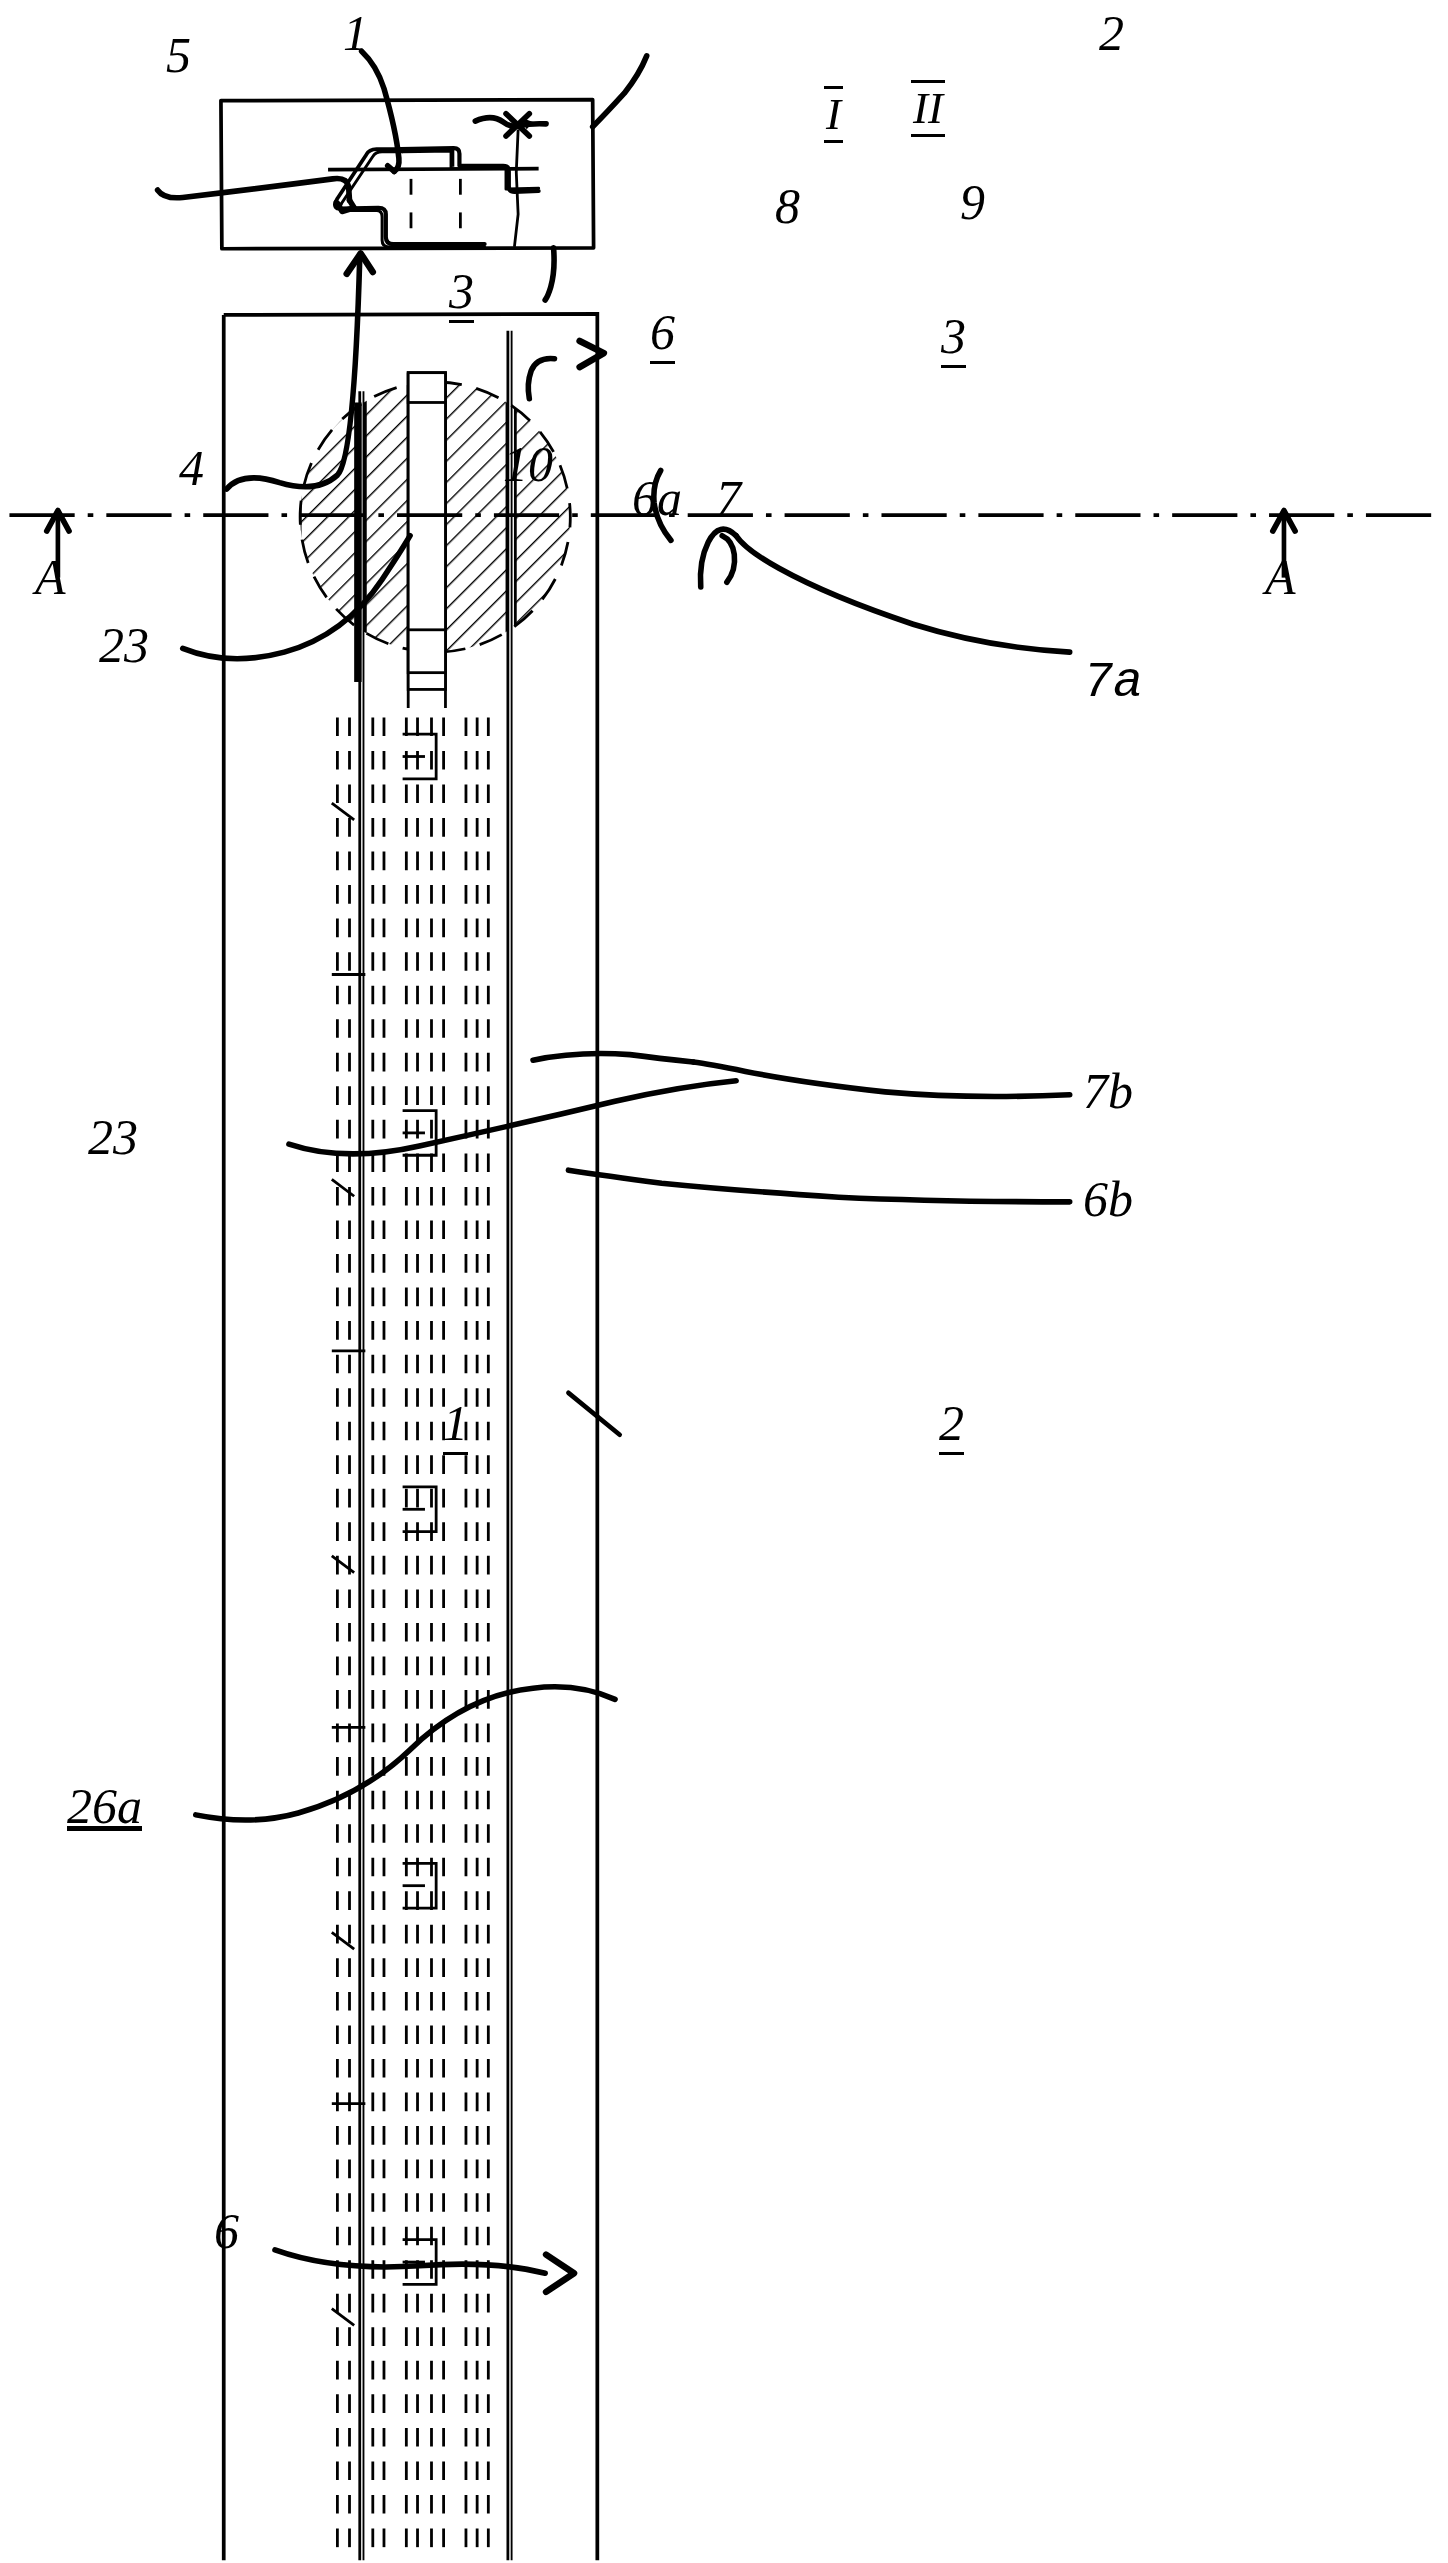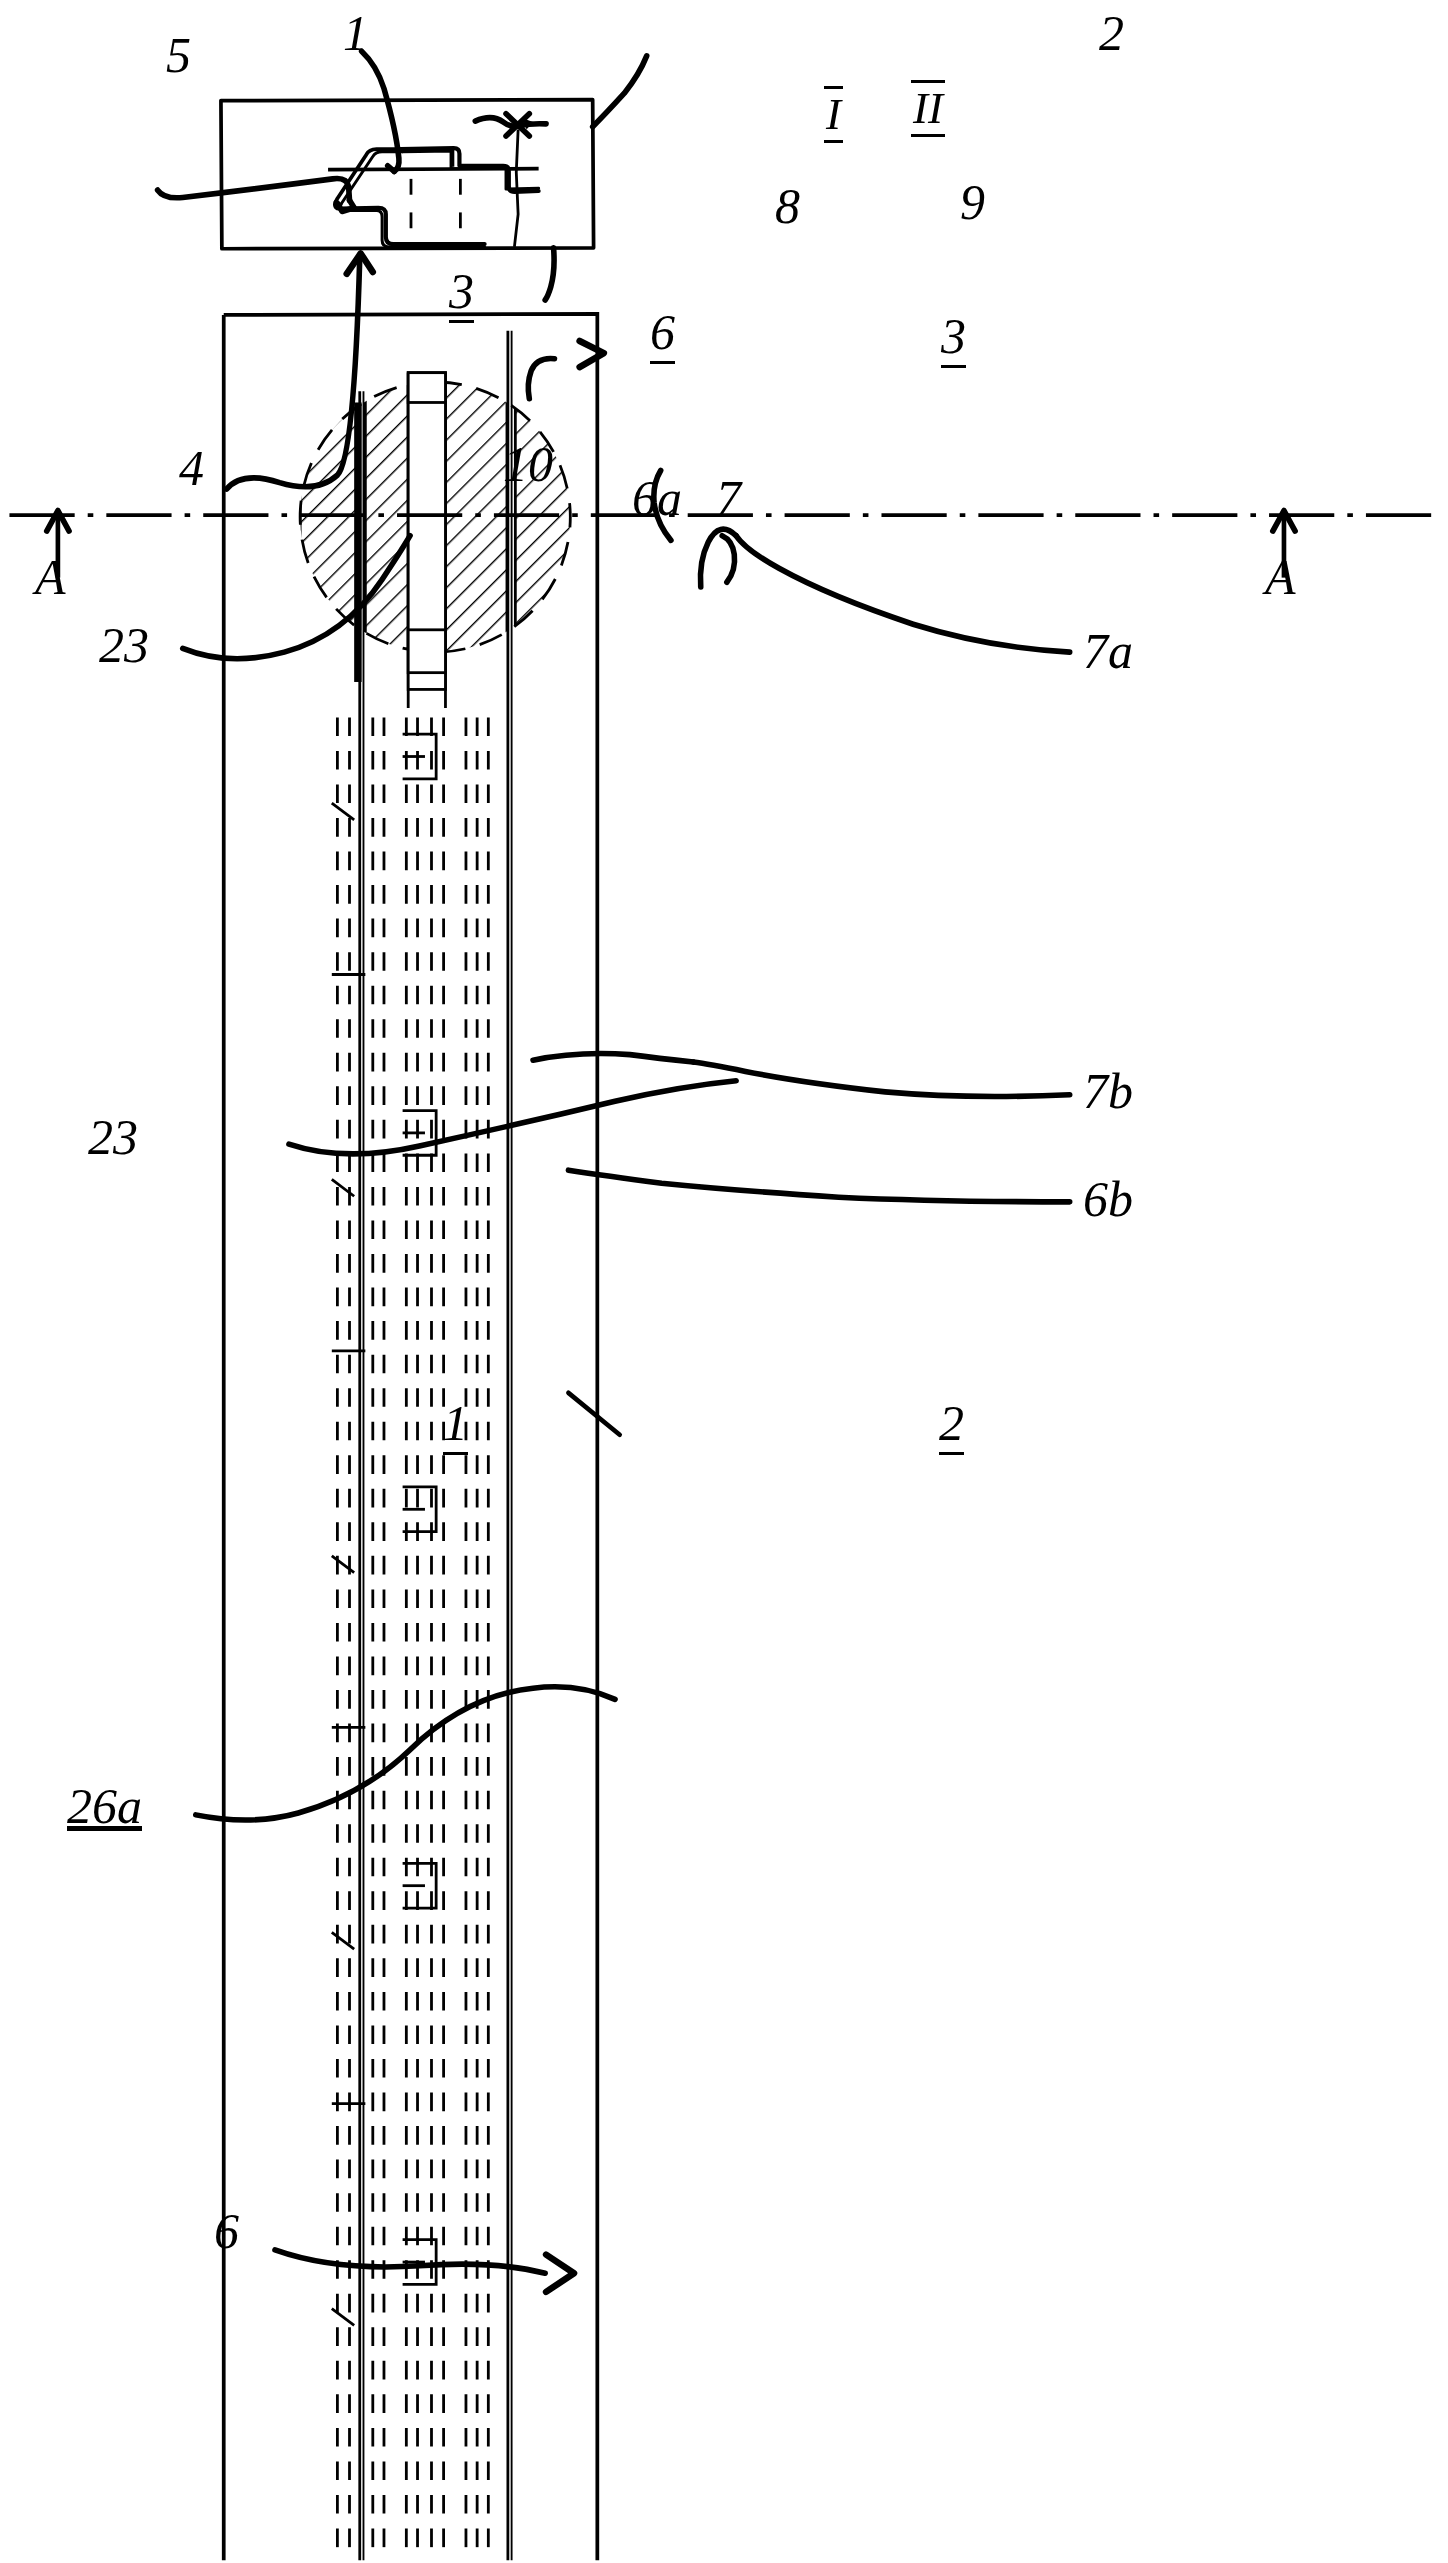--- a/index.html
+++ b/index.html
@@ -290,21 +290,21 @@
   <div class="lbl sz-lg" style="left:179px; top:443px;">4</div>
 
   <div class="lbl sz-lg" style="left:503px; top:439px;">10</div>
 
   <div class="lbl sz-lg" style="left:632px; top:453px;margin-top:20px;">6a</div>
 
   <div class="lbl sz-lg" style="left:716px; top:473px;">7</div>
 
   <div class="lbl sz-lg" style="left:99px; top:620px;">23</div>
 
-  <div class="lbl sz-lg" style="left:1083px; top:626px;">7a</div>
+  <div class="lbl sz-lg" style="left:1083px; top:658px;font-family:Liberation Mono, monospace;">7a</div>
 
   <div class="lbl sz-lg" style="left:35px; top:552px;">A</div>
 
   <div class="lbl sz-lg" style="left:1265px; top:552px;">A</div>
 
   <div class="lbl sz-lg" style="left:1083px; top:1066px;font-style:italic;">7b</div>
 
   <div class="lbl sz-lg" style="left:88px; top:1112px;">23</div>
 
   <div class="lbl sz-lg" style="left:1083px; top:1174px;">6b</div>

